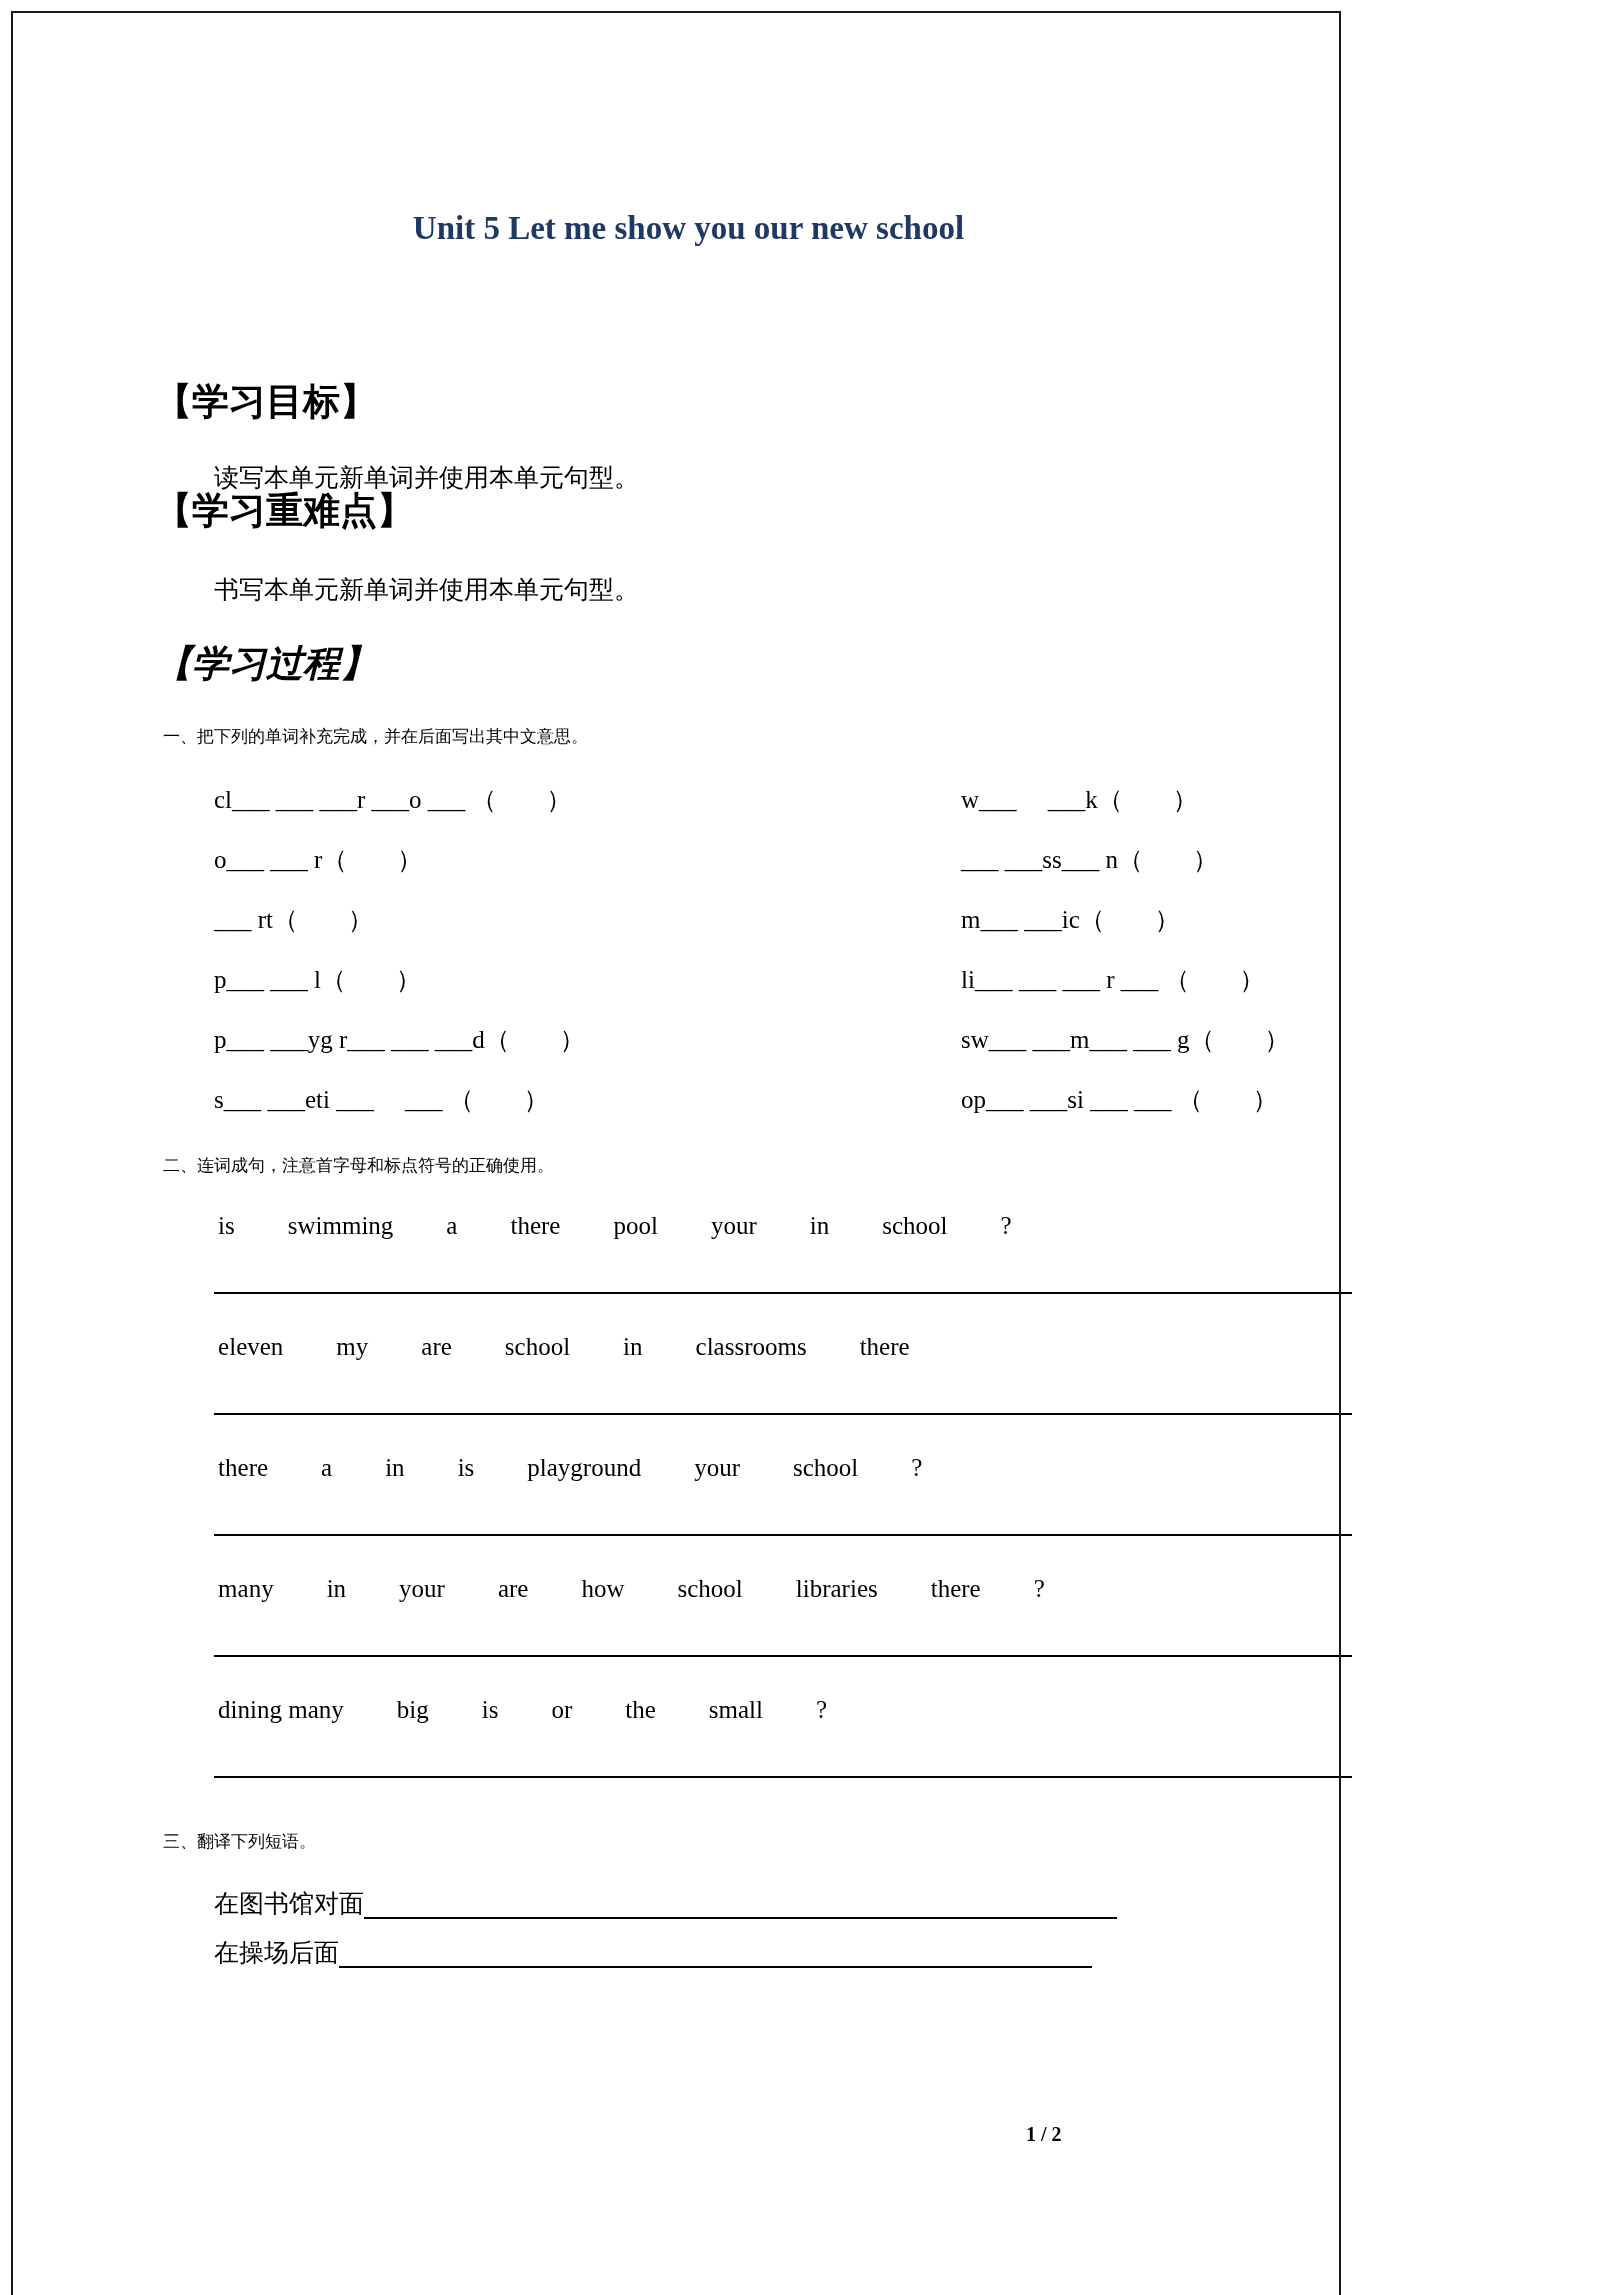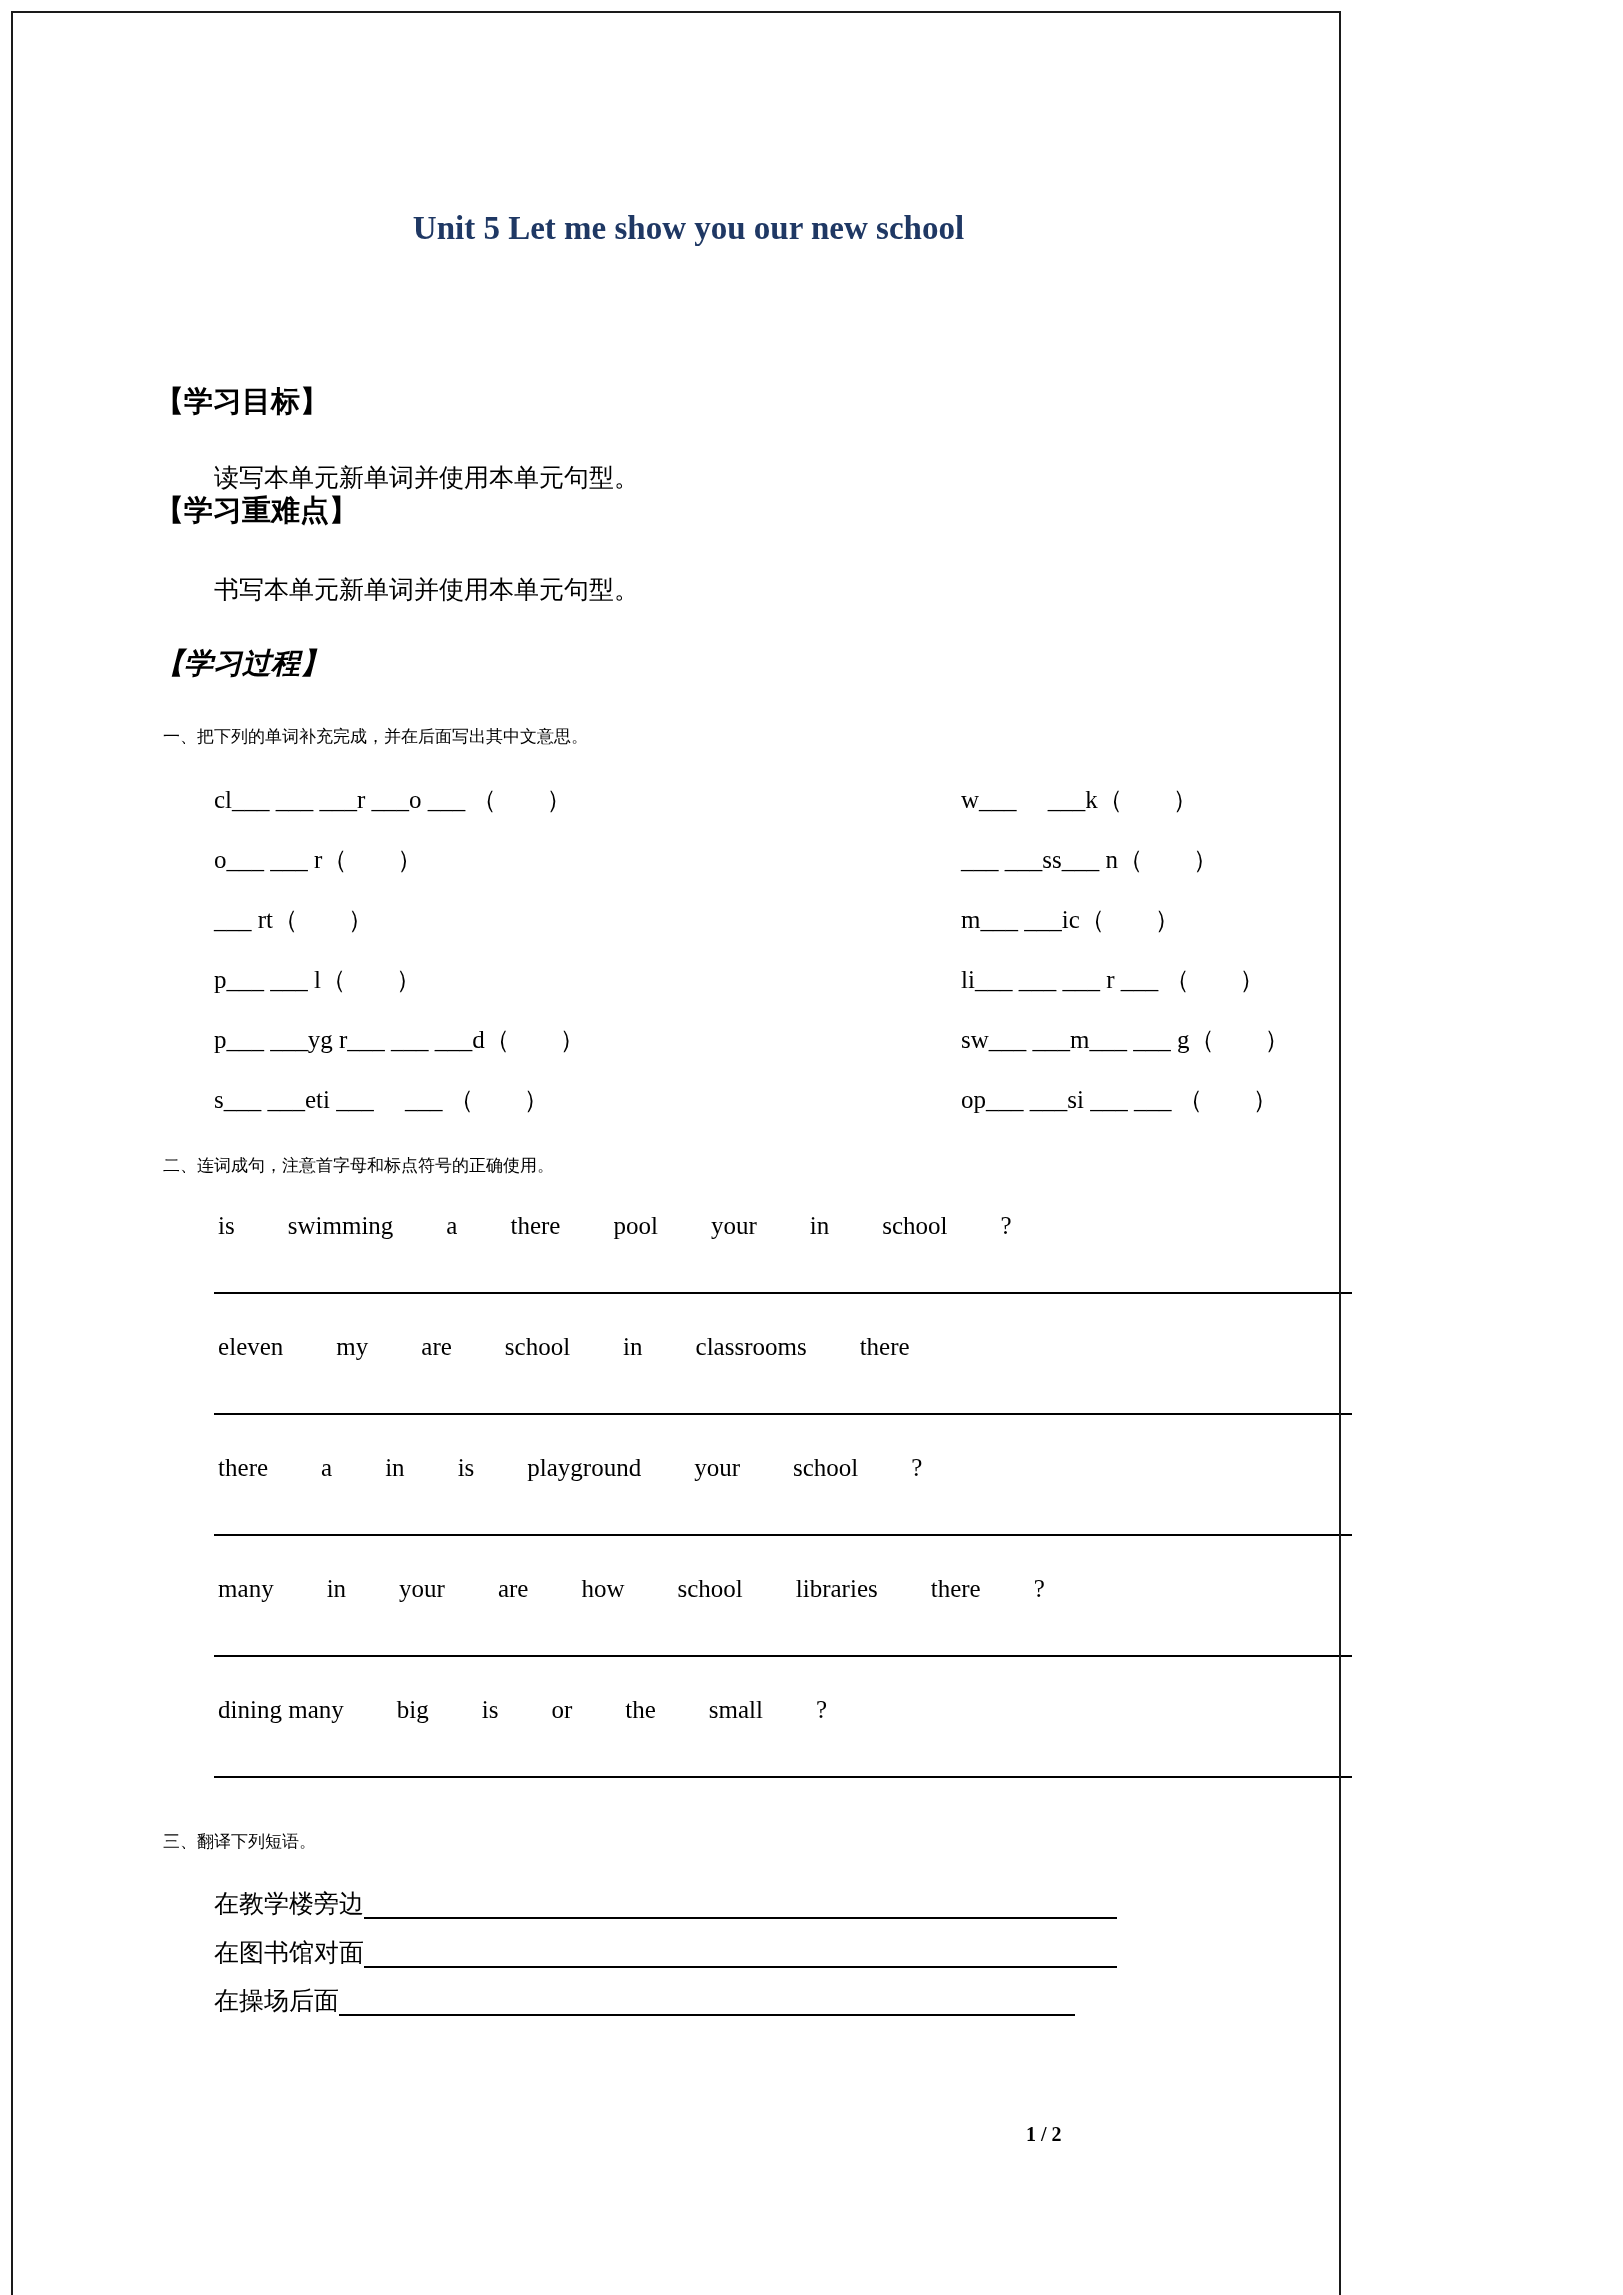--- a/index.html
+++ b/index.html
@@ -23,21 +23,21 @@
   .content{padding:0 130px 0 155px;}
   .title{
     margin:208px 0 0 0;
     text-align:center;
     font-size:33px;
     line-height:40px;
     font-weight:700;
     color:#1f3864;
   }
   .section-header{
-    font-size:29px;
+    font-size:37px;
     line-height:35px;
     font-weight:700;
     margin:0;
   }
   #goals-header{margin-top:136px;}
   #key-header{}
   #process-header{margin-top:41px;font-style:italic;}
   .body-text{
     font-size:25px;
     line-height:31px;
@@ -209,24 +209,20 @@
             <span class="word">small</span>
             <span class="word">?</span>
           </div>
           <div class="answer-line"></div>
         </div>
       </div>
 
     <p class="instruction" id="exercise3-instruction">三、翻译下列短语。</p>
     <div class="phrases">
         <div class="phrase-row">
-          <span class="phrase-label">在教学楼旁边</span>
-          <span class="phrase-underline"></span>
-        </div>
-        <div class="phrase-row">
           <span class="phrase-label">在图书馆对面</span>
           <span class="phrase-underline"></span>
         </div>
         <div class="phrase-row">
           <span class="phrase-label">在操场后面</span>
           <span class="phrase-underline"></span>
         </div>
       </div>
   </div>
 

